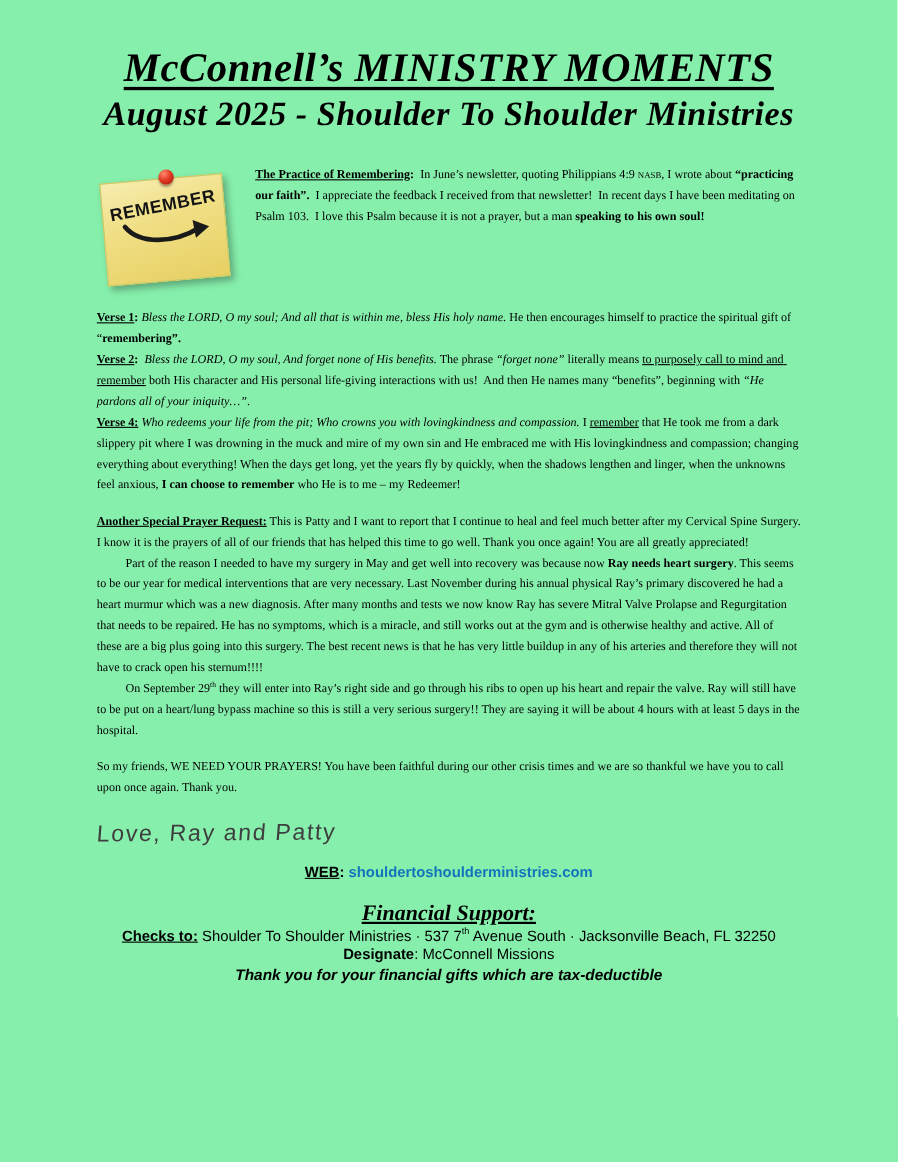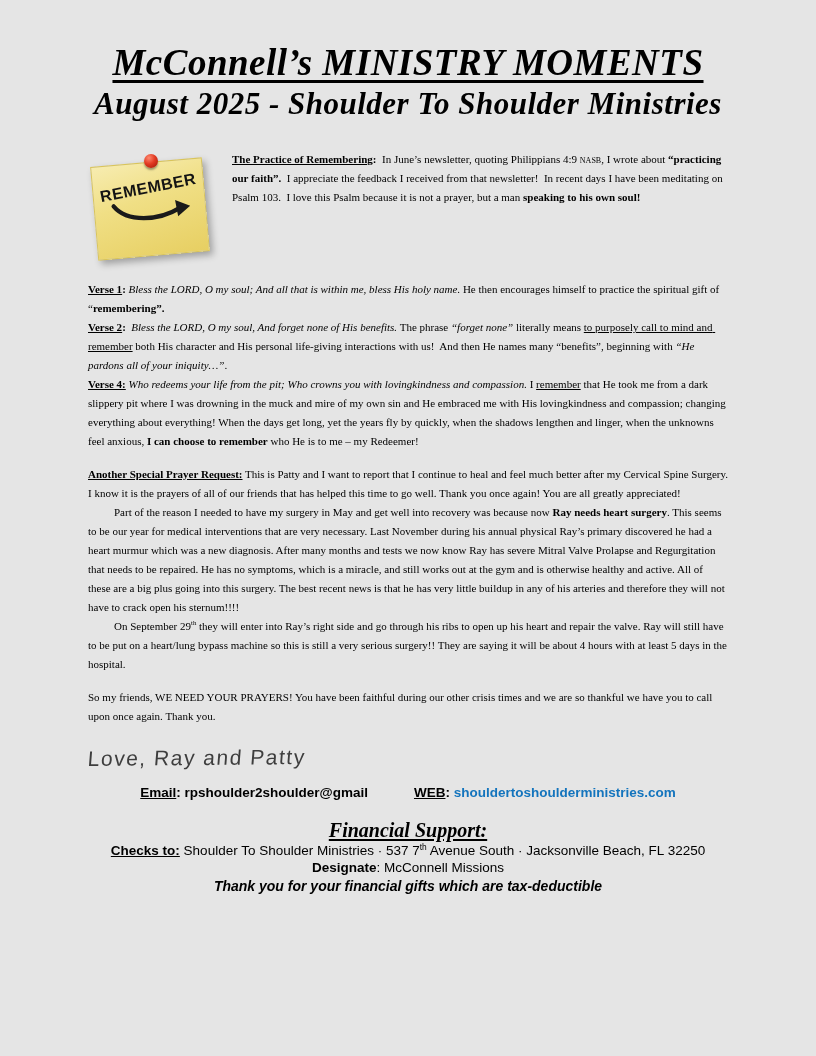--- a/index.html
+++ b/index.html
@@ -1,17 +1,17 @@
 <!DOCTYPE html>
 <html><head>
 <meta charset="utf-8">
 <style>
   html,body{margin:0;padding:0;background:#ffffff;}
   .page{
-    width:816px;height:1056px;background:#e5e5e5;color:#000;
+    width:816px;height:1056px;background:#86efac;color:#000;
     font-family:"Liberation Serif", serif;
     box-sizing:border-box;padding:42px 88px 0 88px;
     position:relative;overflow:hidden;
   }
   
   header{text-align:center;}
   .title1{
     font-size:37px;font-weight:bold;font-style:italic;line-height:1.12;
     text-decoration:underline;text-decoration-thickness:2.5px;text-underline-offset:5px;
     letter-spacing:0.5px;
@@ -102,21 +102,20 @@
   <p class="body-p indent-first"><span>On September 29</span><span style="vertical-align: super; font-size: 0.62em; line-height: 0;">th</span><span> they will enter into Ray’s right side and go through his ribs to open up his heart and repair the valve. Ray will still have to be put on a heart/lung bypass machine so this is still a very serious surgery!! They are saying it will be about 4 hours with at least 5 days in the hospital.</span></p>
 
   <p class="body-p gap-before"><span>So my friends, WE NEED YOUR PRAYERS! You have been faithful during our other crisis times and we are so thankful we have you to call upon once again. Thank you.</span></p>
 
   <div>
     <span class="signature">Love, Ray and Patty</span>
   </div>
 
   <footer>
     <div class="email-row">
-      <span><span style="font-weight: bold; text-decoration: underline;">Email</span><span style="font-weight: bold;">: rpshoulder2shoulder@gmail</span></span>
       <span>
         <span><span style="font-weight: bold; text-decoration: underline; margin-top: 36px;">WEB</span><span style="font-weight: bold;">: </span></span><span class="url" style="color: rgb(19, 116, 189);">shouldertoshoulderministries.com</span>
       </span>
     </div>
     <div class="fin-heading">Financial Support:</div>
     <div class="footer-line"><span style="font-weight: bold; text-decoration: underline;">Checks to:</span><span> Shoulder To Shoulder Ministries · 537 7</span><span style="vertical-align: super; font-size: 0.62em; line-height: 0;">th</span><span> Avenue South · Jacksonville Beach, FL 32250</span></div>
     <div class="footer-line"><span style="font-weight: bold;">Designate</span><span>: McConnell Missions</span></div>
     <div class="tax-line"><span style="font-weight: bold; font-style: italic; ">Thank you for your financial gifts which are tax-deductible</span></div>
   </footer>
 

